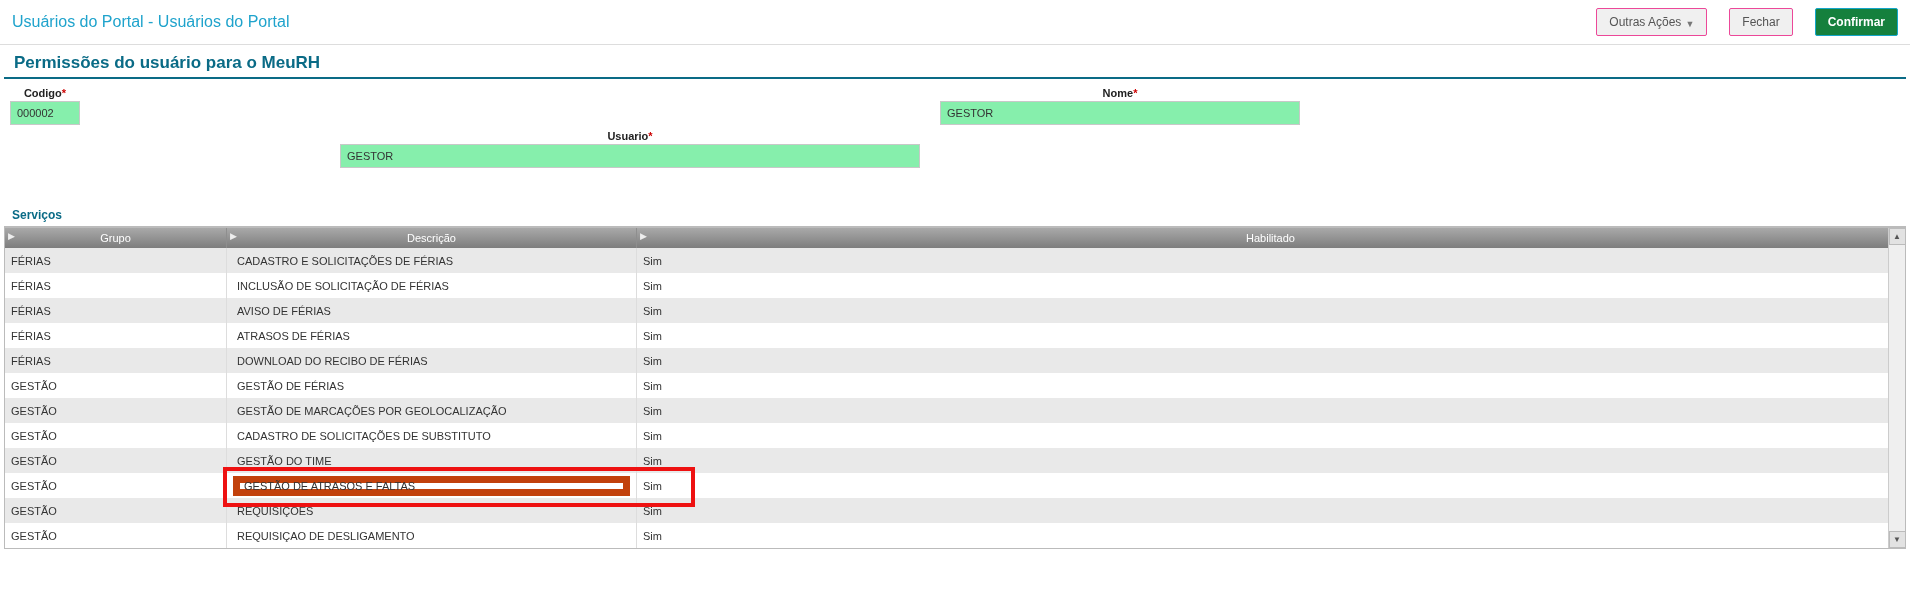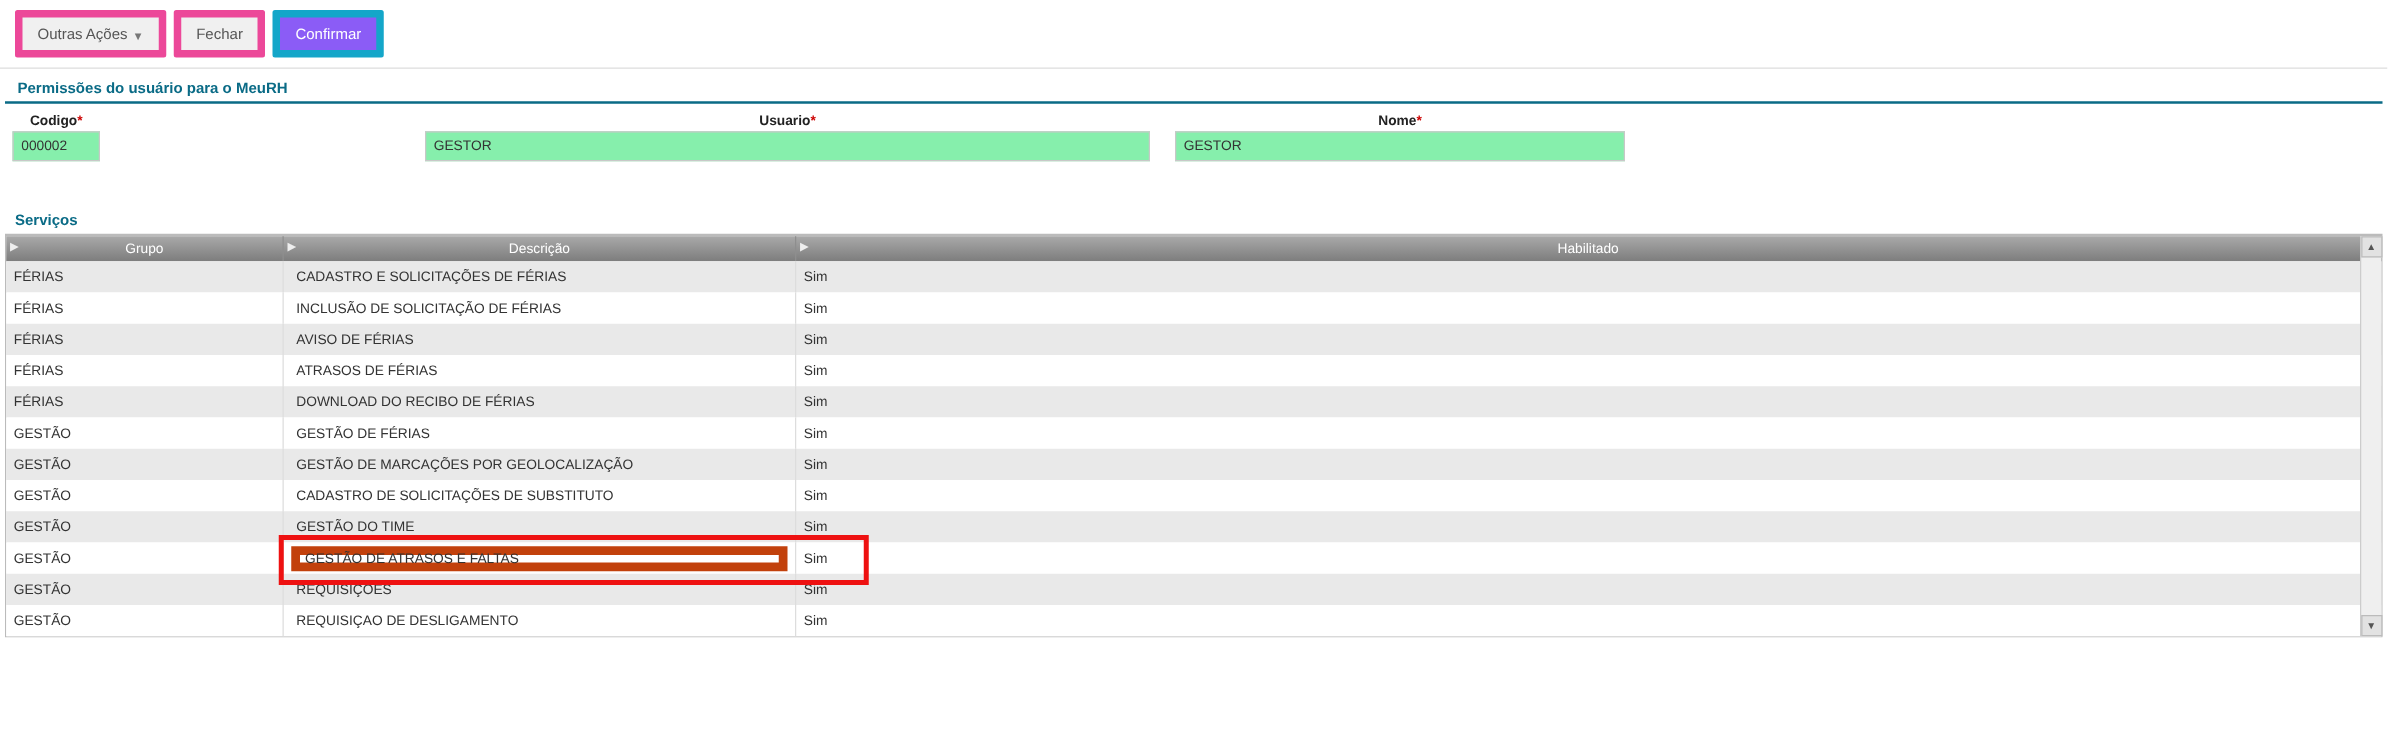--- a/index.html
+++ b/index.html
@@ -2,25 +2,25 @@
 <html><head>
 <meta charset="utf-8">
 <style>
 * { box-sizing: border-box; margin: 0; padding: 0; }
 body { font-family: Arial, Helvetica, sans-serif; font-size: 11px; color: #333; background: #fff; width: 1910px; }
 
 .topbar { display: flex; justify-content: space-between; align-items: center; padding: 8px 12px; border-bottom: 1px solid #ddd; }
 .breadcrumb { font-size: 16px; color: #1fa3cc; font-weight: 400; }
 .topbar-actions { display: flex; gap: 6px; }
 
-.btn { display: inline-flex; align-items: flex-end; gap: 4px; padding: 6px 12px; font-size: 12px; border: 6px solid #ec4899; background: #f0f0f0; color: #555; cursor: pointer; border-radius: 2px; }
-.btn-primary { background: #8b5cf6; border-color: #14a6c9; color: #fff; font-weight: 400; }
+.btn { display: inline-flex; align-items: flex-end; gap: 4px; padding: 6px 12px; font-size: 12px; border: 1px solid #ec4899; background: #f0f0f0; color: #555; cursor: pointer; border-radius: 2px; margin-left: 16px; }
+.btn-primary { background: #15803d; border-color: #14a6c9; color: #fff; font-weight: 700; }
 .caret-down { font-size: 9px; color: #777; }
 
-.section-title { color: #0a6b86; font-size: 12px; font-weight: 700; padding: 8px 10px 4px; border-bottom: 2px solid #0a6b86; margin: 0 4px; }
+.section-title { color: #0a6b86; font-size: 17px; font-weight: 700; padding: 8px 10px 4px; border-bottom: 2px solid #0a6b86; margin: 0 4px; }
 
 .form-row { display: flex; gap: 20px; padding: 8px 10px 6px; }
 .form-group { display: flex; flex-direction: column; gap: 2px; align-items: center; }
 .form-label { font-size: 11px; font-weight: 700; color: #222; }
 .req { color: #c00; }
 .form-input { background: #86efac; border: 1px solid #c8c8c8; padding: 5px 6px; font-size: 11px; color: #333; height: 24px; }
 .w-code { width: 70px; }
 .w-user { width: 580px; }
 .w-name { width: 360px; }
 
@@ -46,38 +46,39 @@
 
 .highlight-box { position: absolute; border: 4px solid #e11; pointer-events: none; }
 
 .vscroll { position: absolute; right: 0; top: 0; width: 17px; height: 100%; background: #efefef; border-left: 1px solid #ccc; display: flex; flex-direction: column; align-items: center; justify-content: space-between; }
 .vscroll .arrow { width: 17px; height: 17px; background: #e2e2e2; border: 1px solid #bbb; display: flex; align-items: center; justify-content: center; font-size: 8px; color: #555; cursor: pointer; }
 </style>
 </head>
 <body>
 
 <div class="topbar">
+  <div class="breadcrumb">Usuários do Portal - Usuários do Portal</div>
   <div class="topbar-actions">
     <button class="btn">
       <span>Outras Ações</span>
       <span class="caret-down">▼</span>
     </button>
     <button class="btn">Fechar</button>
     <button class="btn btn-primary">Confirmar</button>
   </div>
 </div>
 
 <div class="section-title">Permissões do usuário para o MeuRH</div>
 
 <div class="form-row">
   <div class="form-group">
     <label class="form-label"><span>Codigo</span><span class="req">*</span></label>
     <input class="form-input w-code" type="text" readonly="" value="000002" style="">
   </div>
-  <div class="form-group" style="margin-left:240px;">
+  <div class="form-group" style="margin-left:240px;margin-top:43px;">
     <label class="form-label"><span>Usuario</span><span class="req">*</span></label>
     <input class="form-input w-user" type="text" readonly="" value="GESTOR" style="">
   </div>
   <div class="form-group">
     <label class="form-label"><span>Nome</span><span class="req">*</span></label>
     <input class="form-input w-name" type="text" readonly="" value="GESTOR" style="">
   </div>
 </div>
 
 <div class="section-title2">Serviços</div>

